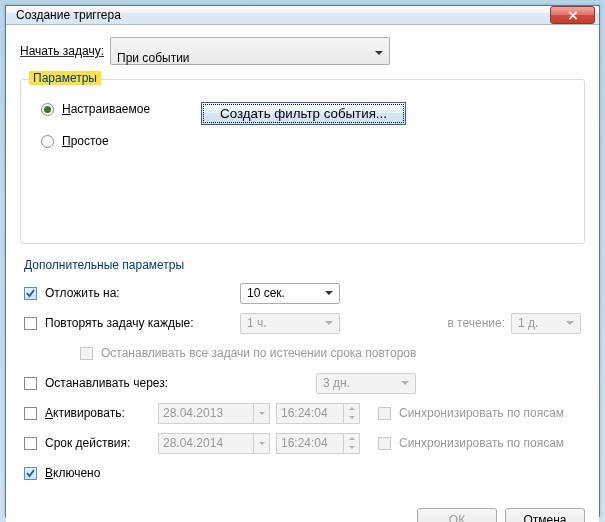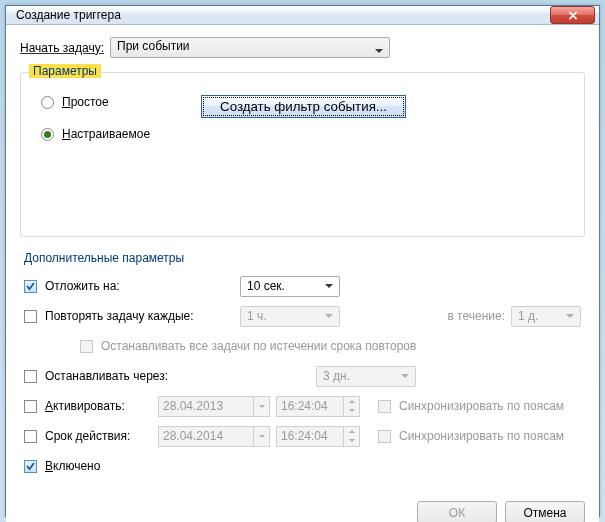--- a/index.html
+++ b/index.html
@@ -48,27 +48,27 @@
     flex: 1;
     padding: 12px 14px 10px 14px;
     background: #fff;
     display: flex;
     flex-direction: column;
   }
   .row { display: flex; align-items: center; }
   .label-underline { text-decoration: underline; text-decoration-color: #333; }
   .start-label { margin-right: 6px; }
   .combo {
-    height: 21px;
+    height: 28px;
     background: linear-gradient(to bottom, #f6f6f6 0%, #e9e9e9 100%);
     border: 1px solid #acacac;
     border-radius: 2px;
     display: flex;
-    align-items: flex-end;
-    padding: 4px 6px;
+    align-items: flex-start;
+    padding: 13px 6px;
     cursor: pointer;
     position: relative;
   }
   .combo .arrow {
     margin-left: auto;
     width: 0; height: 0;
     border-left: 4px solid transparent;
     border-right: 4px solid transparent;
     border-top: 4px solid #333;
   }
@@ -253,26 +253,26 @@
       <div class="combo start-combo">
         <span>При событии</span>
         <span class="arrow"></span>
       </div>
     </div>
 
     <div class="groupbox params-group">
       <span class="groupbox-title">Параметры</span>
       <div class="radio-col">
         <div class="radio-row">
+          <span class="radio checked"></span>
+          <span><span style="text-decoration:underline">Н</span>астраиваемое</span>
+        </div>
+        <div class="radio-row">
           <span class="radio"></span>
           <span><span style="text-decoration:underline">П</span><span>ростое</span></span>
-        </div>
-        <div class="radio-row">
-          <span class="radio checked"></span>
-          <span><span style="text-decoration:underline">Н</span>астраиваемое</span>
         </div>
       </div>
       <div class="filter-btn-area">
         <button class="filter-btn">Создать фильтр события...</button>
       </div>
     </div>
 
     <div class="adv-label">Дополнительные параметры</div>
 
     <div class="adv-area">

